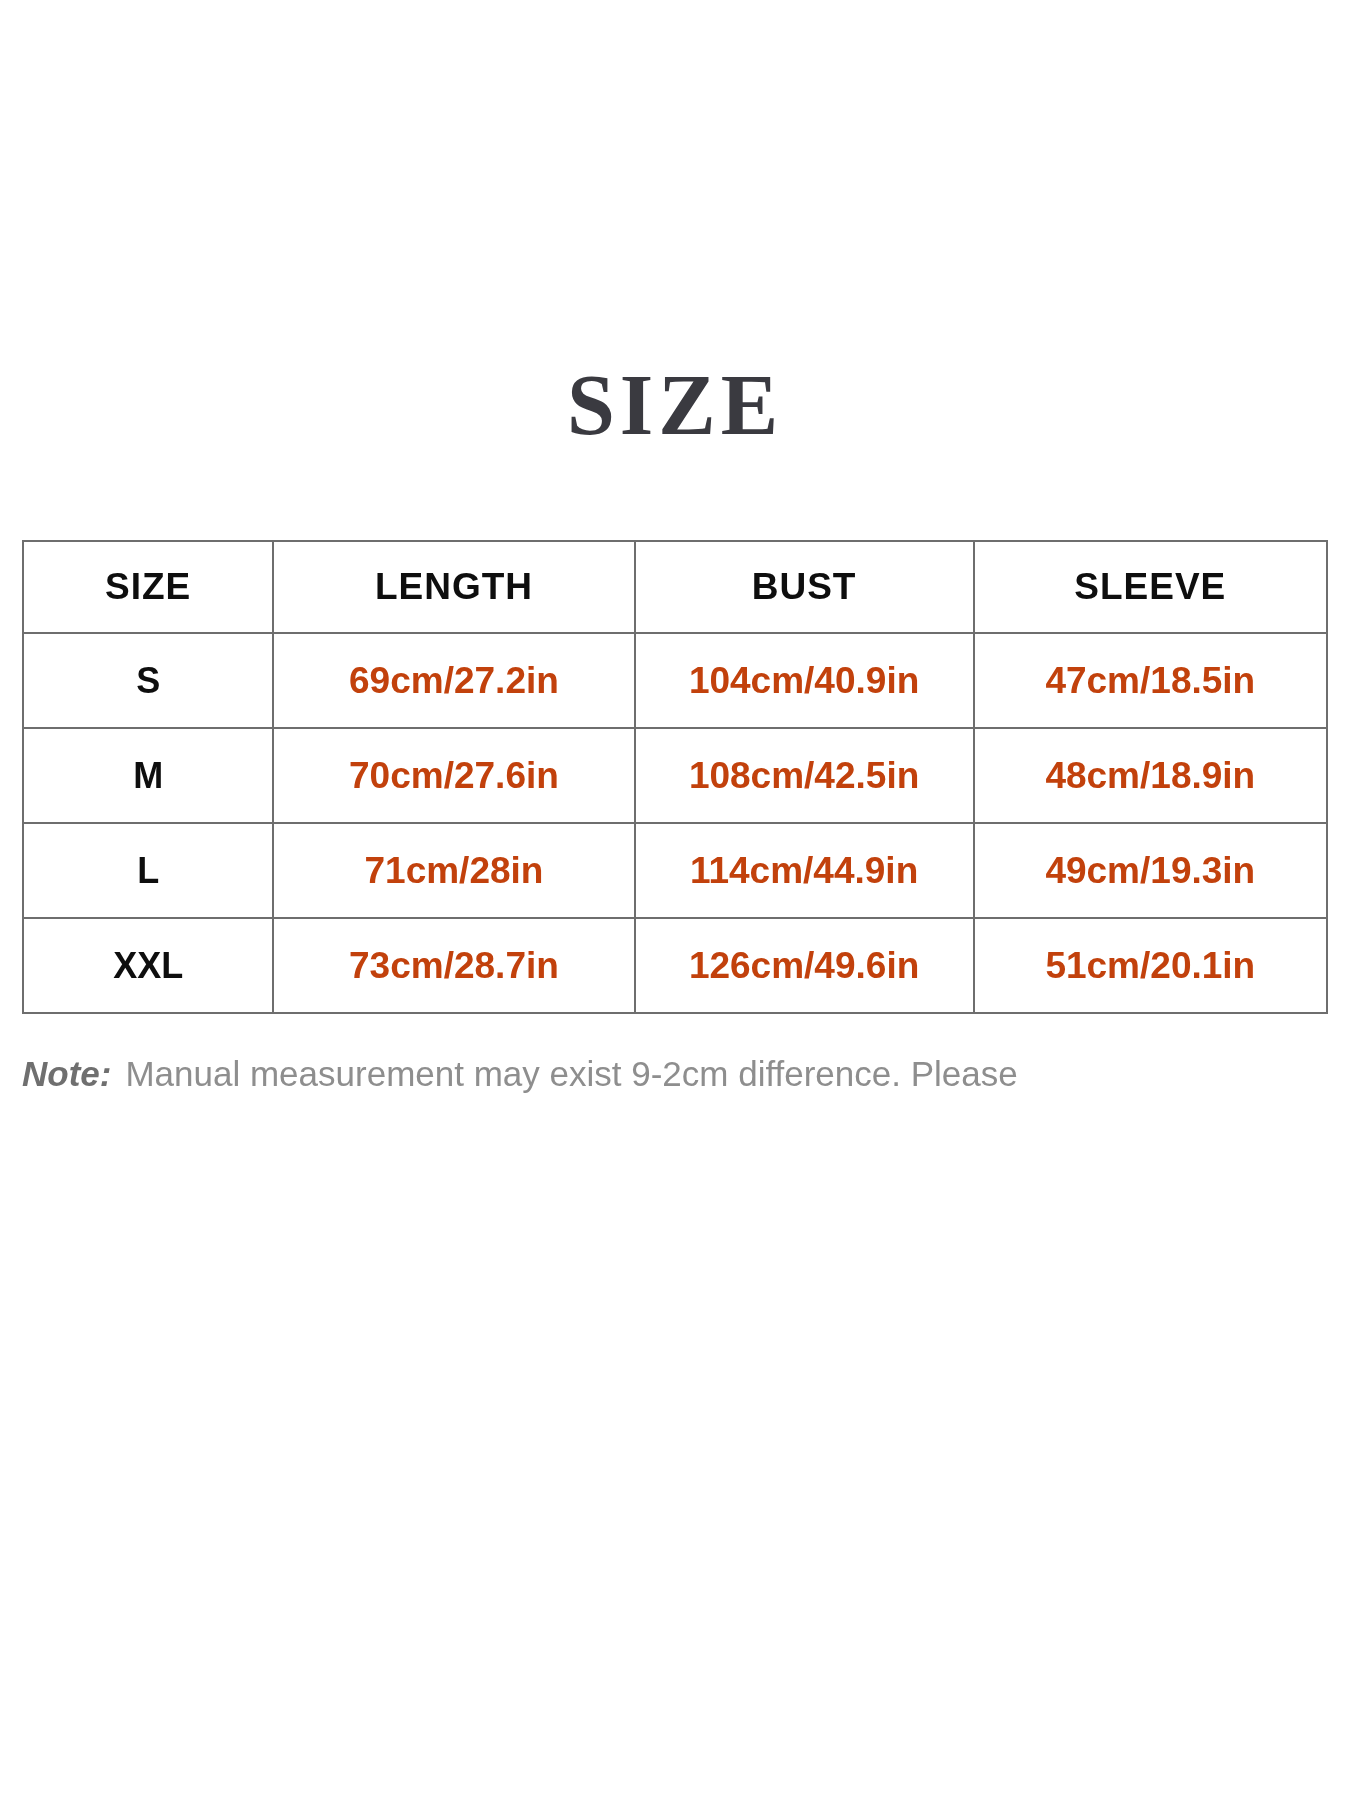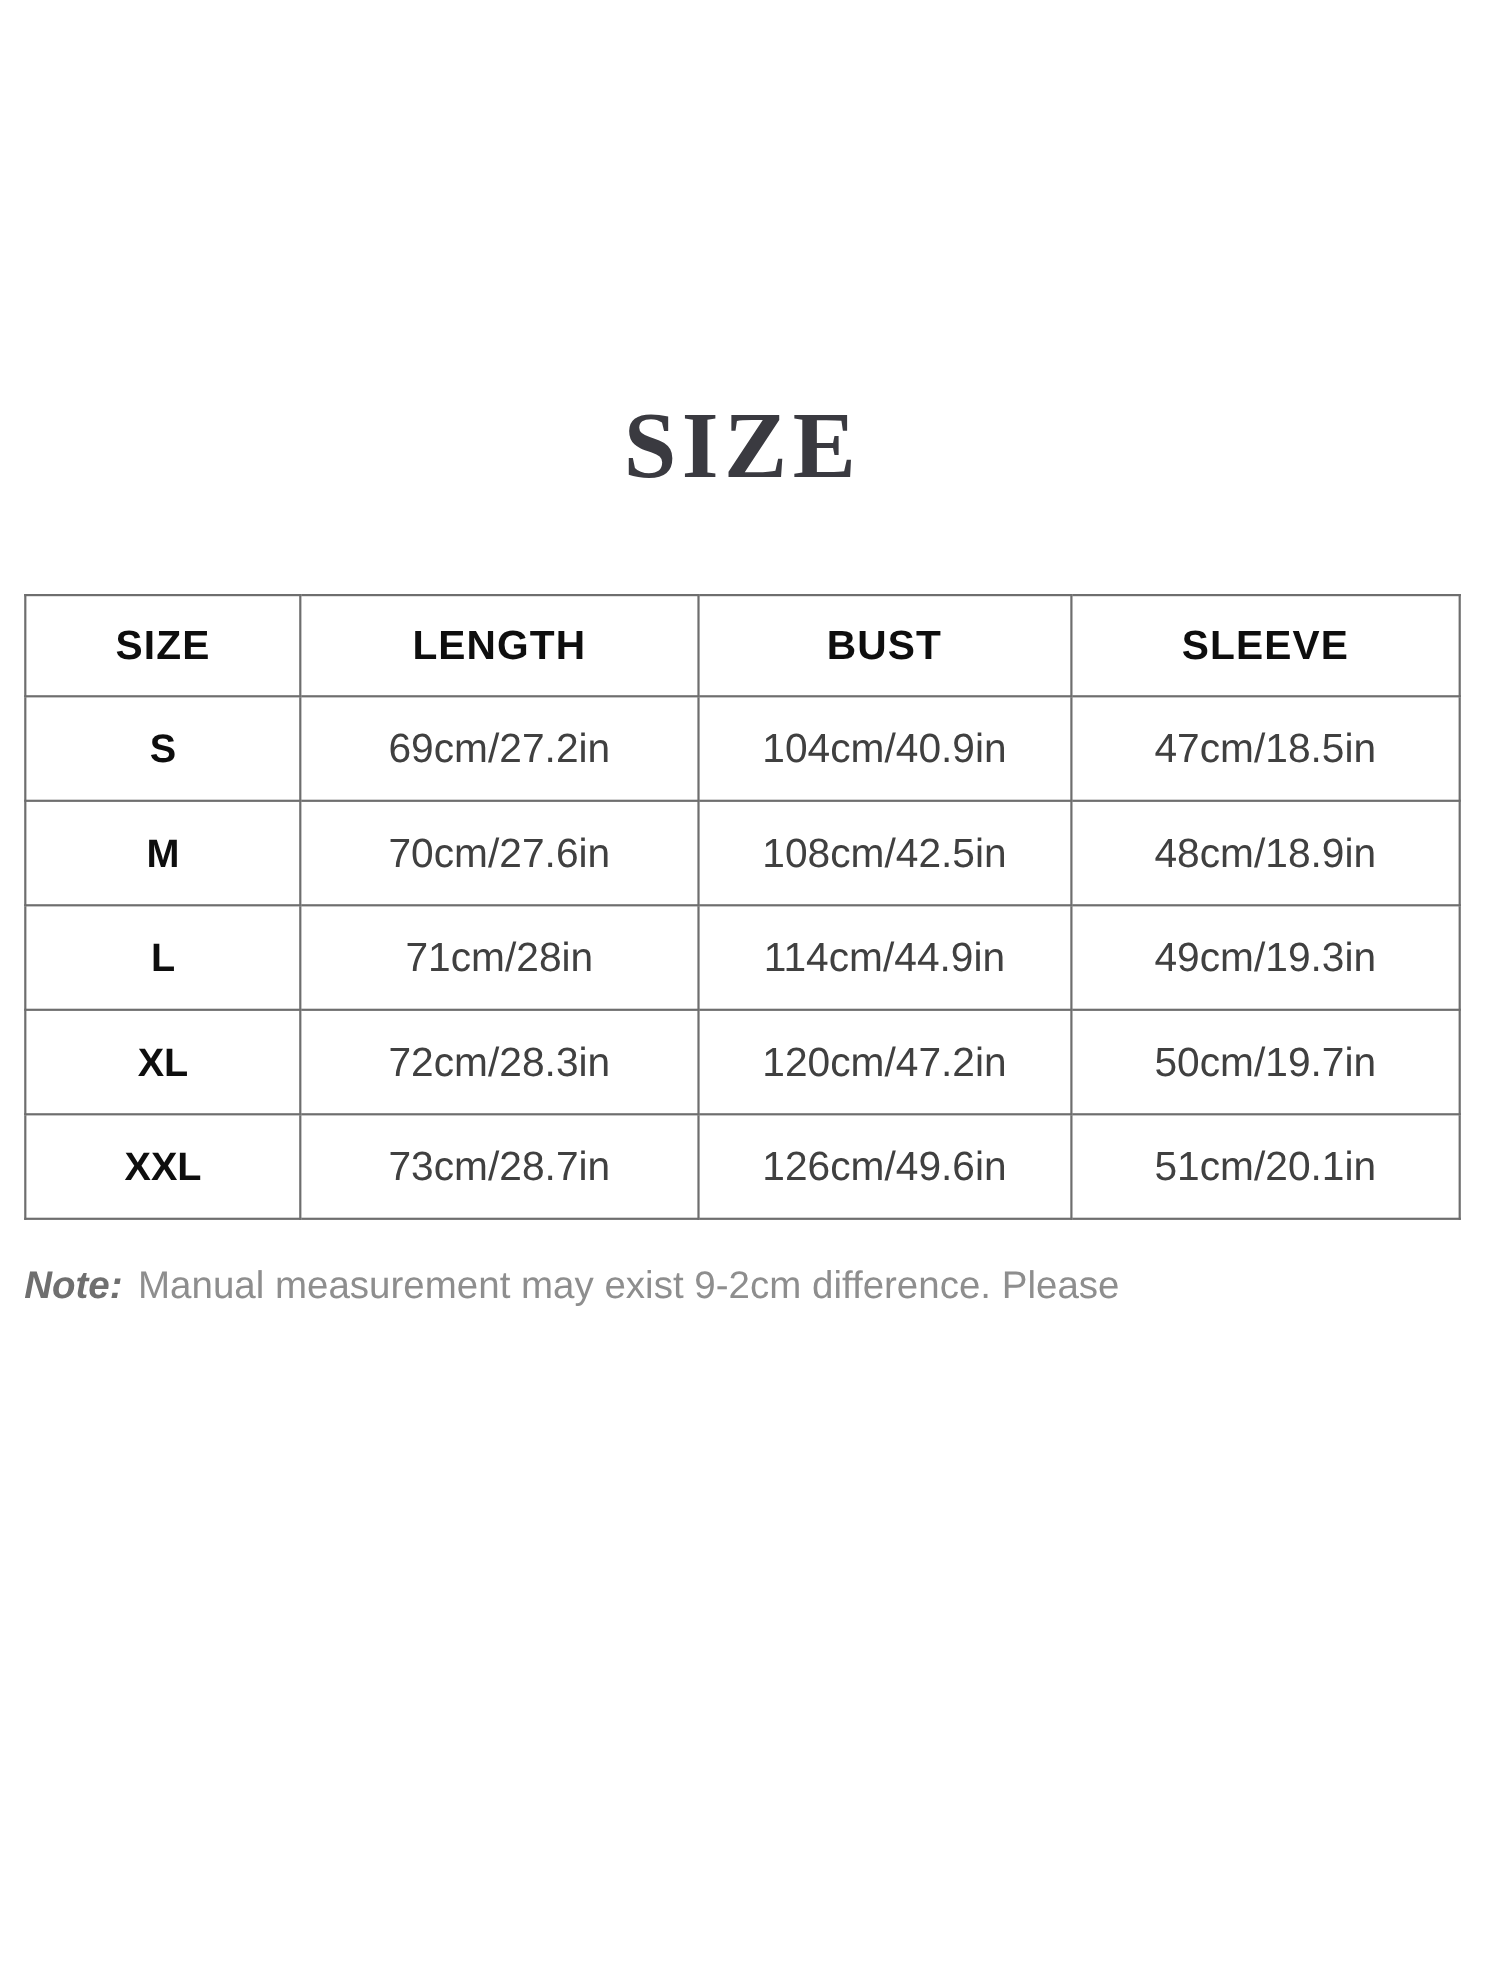--- a/index.html
+++ b/index.html
@@ -51,22 +51,22 @@
   .size-table thead th {
     height: 90px;
     font-size: 37px;
     font-weight: bold;
     color: #0e0e0e;
     letter-spacing: 1px;
   }
   .size-table tbody td {
     height: 93px;
     font-size: 37px;
-    font-weight: normal;
-    color: #404040;
+    font-weight: bold;
+    color: #c2410c;
   }
   .size-table tbody td.size-cell {
     font-weight: bold;
     color: #0e0e0e;
     font-size: 36px;
   }
   .note {
     margin: 30px 40px 0 22px;
     font-size: 35px;
     line-height: 1.72;
@@ -114,26 +114,20 @@
         <td>108cm/42.5in</td>
         <td>48cm/18.9in</td>
       </tr>
       <tr>
         <td class="size-cell">L</td>
         <td>71cm/28in</td>
         <td>114cm/44.9in</td>
         <td>49cm/19.3in</td>
       </tr>
       <tr>
-        <td class="size-cell">XL</td>
-        <td>72cm/28.3in</td>
-        <td>120cm/47.2in</td>
-        <td>50cm/19.7in</td>
-      </tr>
-      <tr>
         <td class="size-cell">XXL</td>
         <td>73cm/28.7in</td>
         <td>126cm/49.6in</td>
         <td>51cm/20.1in</td>
       </tr>
     </tbody>
   </table>
 
   <p class="note">
     <strong class="note-label">Note:</strong><span>Manual measurement may exist 9-2cm difference. Please</span><br>

